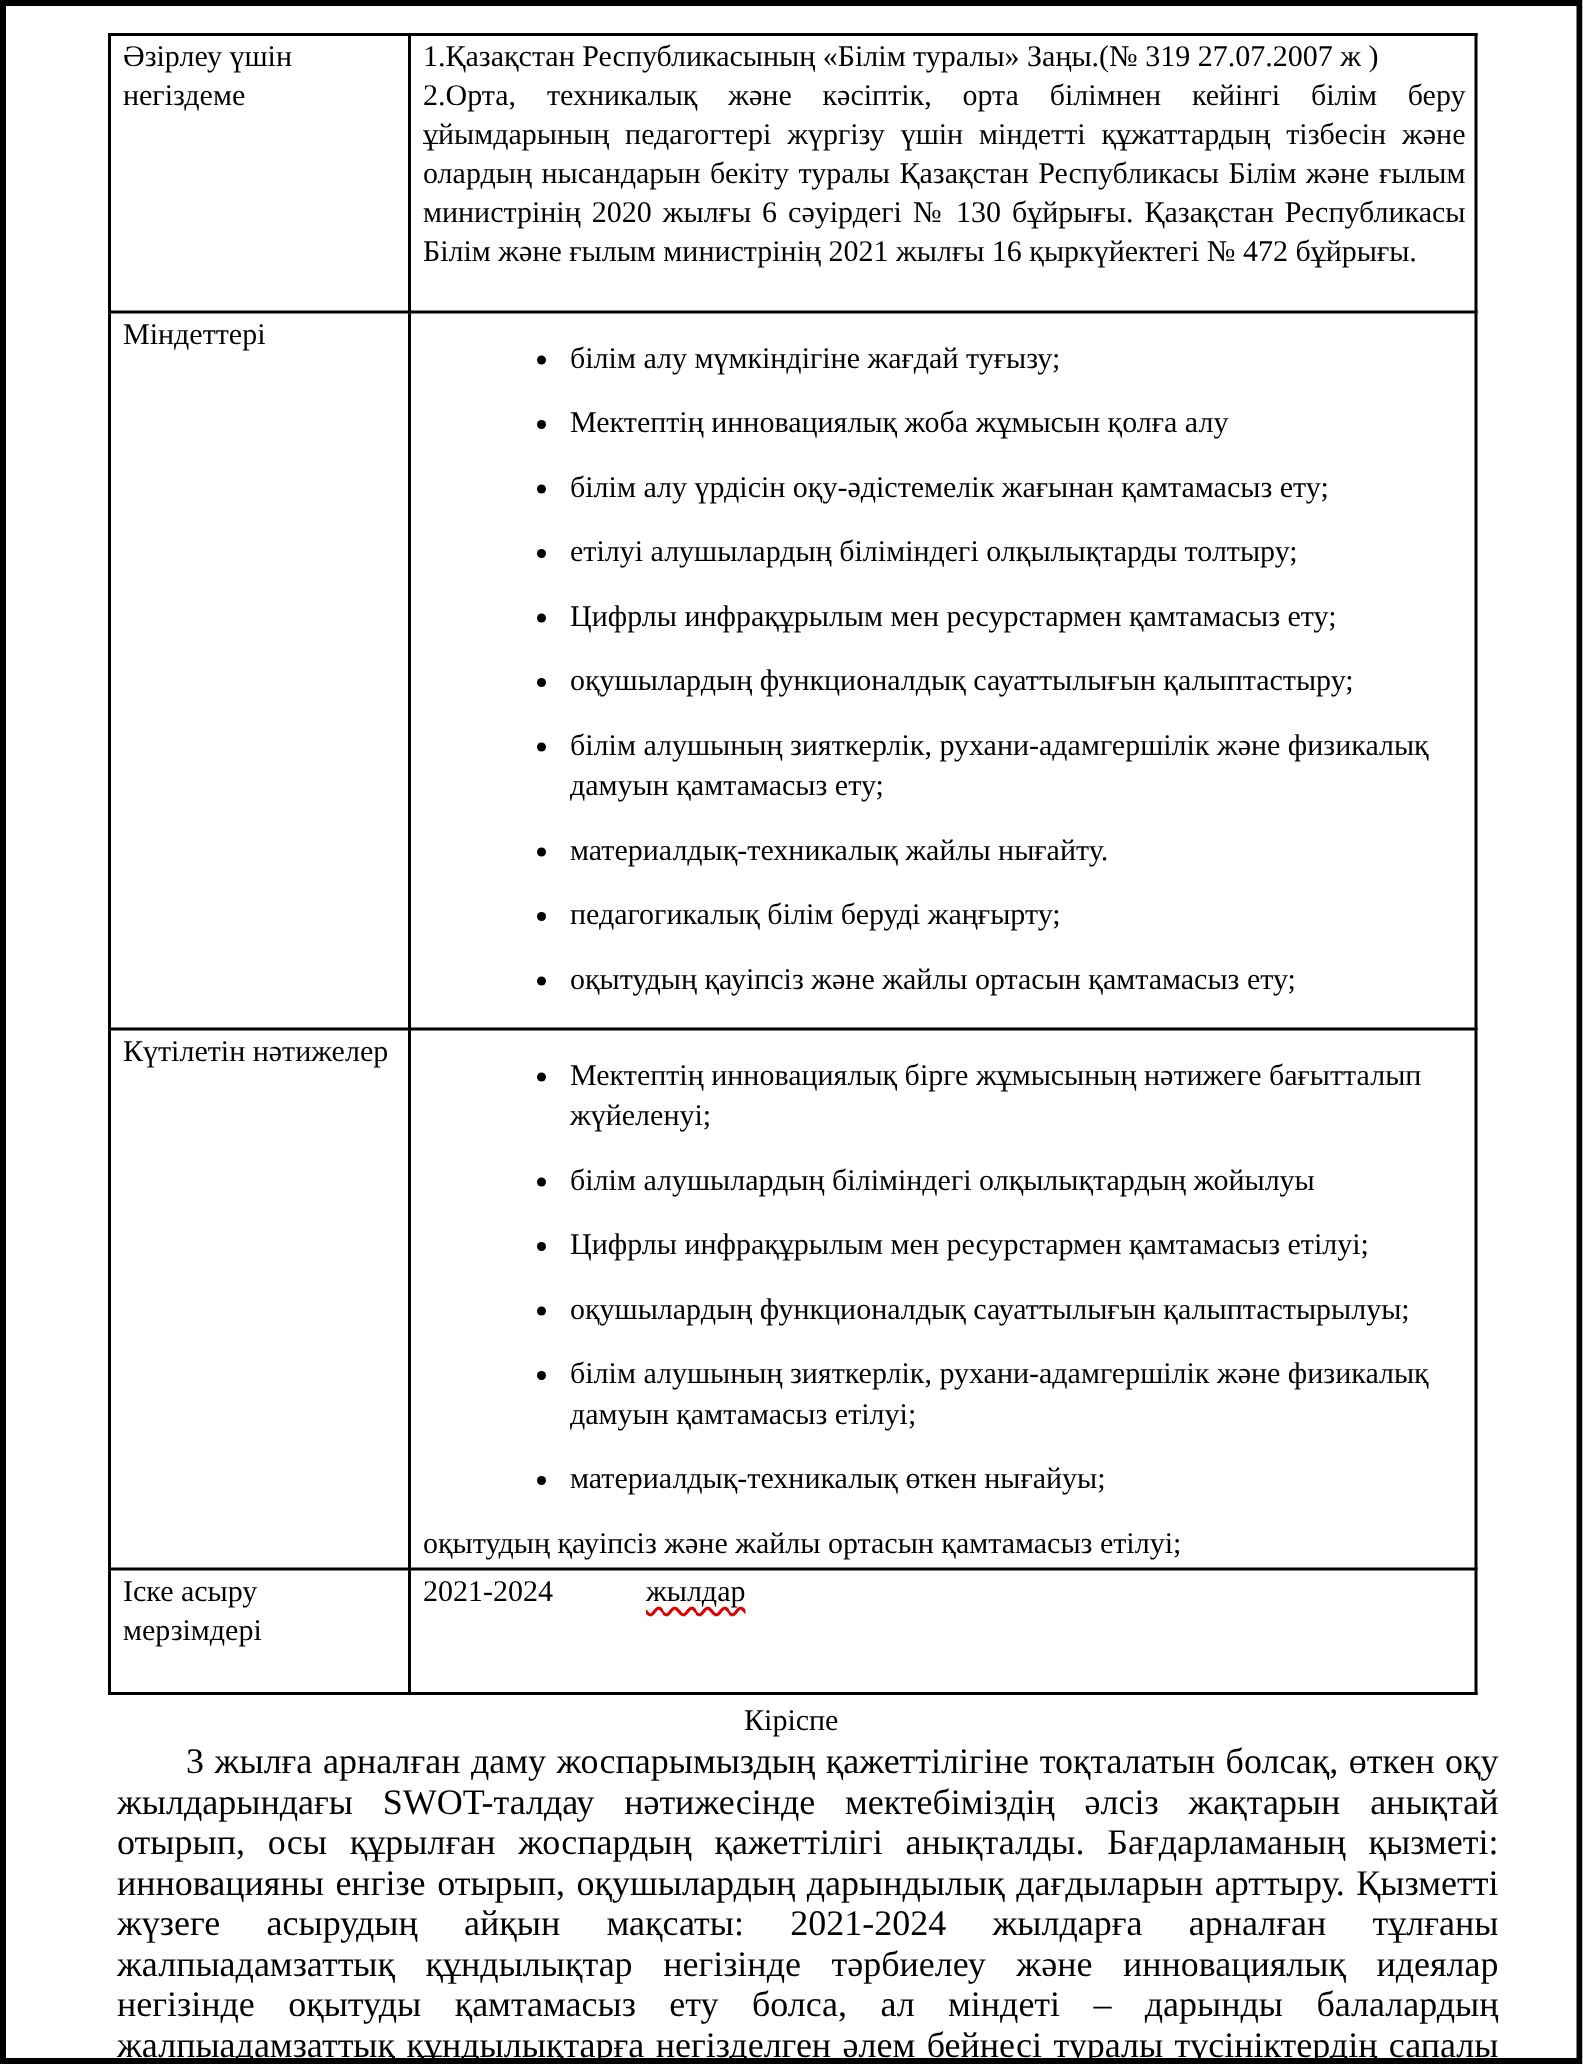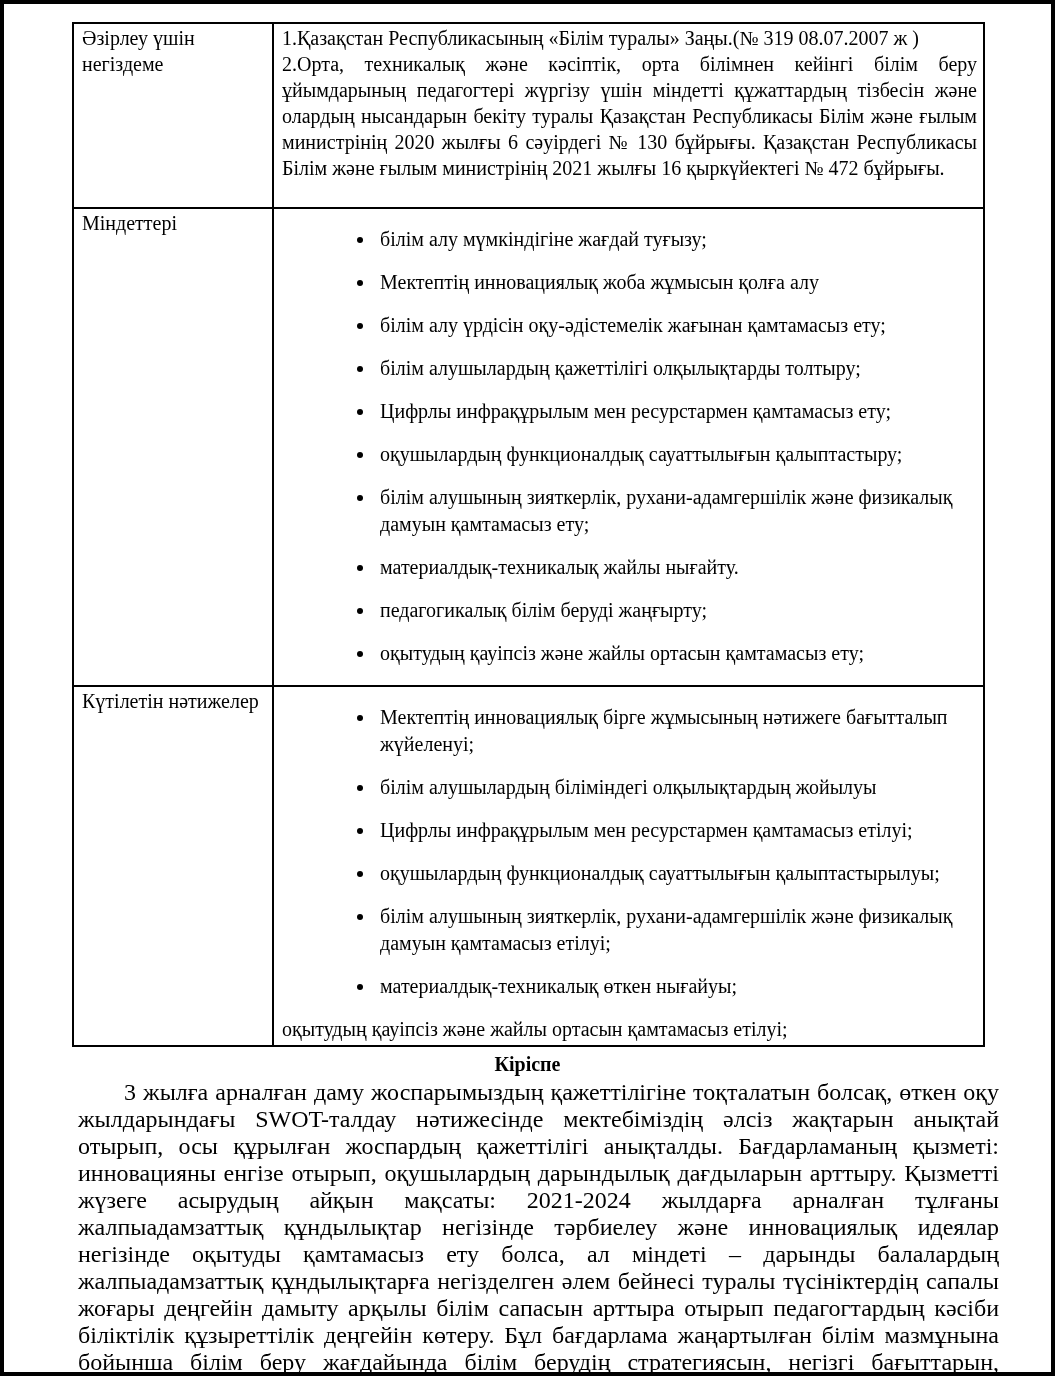--- a/index.html
+++ b/index.html
@@ -52,21 +52,21 @@
     text-decoration-line:underline;
     text-decoration-style:wavy;
     text-decoration-color:#e00000;
     text-decoration-thickness:2px;
     text-underline-offset:4px;
   }
   .intro-heading{
     margin:4px 0 0 0;
     text-align:center;
     font-size:20px;
-    font-weight:bold;
+    font-weight:normal;
     line-height:26px;
   }
   .intro-paragraph{
     margin:2px 52px 0 74px;
     font-size:24px;
     line-height:27px;
     text-align:justify;
     text-indent:46px;
   }
 </style>
@@ -75,36 +75,36 @@
 
 <div class="page">
 
   <table class="doc-table">
     <tbody>
       <tr class="row-basis">
         <td class="label-col">
           <p class="cell-par-left">Әзірлеу үшін негіздеме</p>
         </td>
         <td>
-          <p class="cell-par">1.Қазақстан Республикасының «Білім туралы» Заңы.(№ 319  08.07.2007 ж )</p>
+          <p class="cell-par">1.Қазақстан Республикасының «Білім туралы» Заңы.(№ 319  27.07.2007 ж )</p>
           <p class="cell-par">2.Орта, техникалық және кәсіптік, орта білімнен кейінгі білім беру ұйымдарының педагогтері жүргізу үшін міндетті құжаттардың тізбесін және олардың нысандарын бекіту туралы Қазақстан Республикасы Білім және ғылым министрінің 2020 жылғы 6 сәуірдегі № 130 бұйрығы. Қазақстан Республикасы Білім және ғылым министрінің 2021 жылғы 16 қыркүйектегі № 472 бұйрығы.</p>
         </td>
       </tr>
 
 
       <tr class="row-tasks">
         <td class="label-col">
           <p class="cell-par-left">Міндеттері</p>
         </td>
         <td>
           <ul class="bullet-list">
             <li>білім алу мүмкіндігіне жағдай туғызу;</li>
             <li>Мектептің инновациялық жоба жұмысын қолға алу</li>
             <li>білім алу үрдісін оқу-әдістемелік жағынан қамтамасыз ету;</li>
-            <li>білім алушылардың қажеттілігі олқылықтарды толтыру;</li>
+            <li>етілуі алушылардың біліміндегі олқылықтарды толтыру;</li>
             <li>Цифрлы инфрақұрылым мен ресурстармен қамтамасыз ету;</li>
             <li>оқушылардың функционалдық сауаттылығын қалыптастыру;</li>
             <li>білім алушының зияткерлік, рухани-адамгершілік және физикалық дамуын қамтамасыз ету;</li>
             <li>материалдық-техникалық жайлы нығайту.</li>
             <li>педагогикалық білім беруді жаңғырту;</li>
             <li>оқытудың қауіпсіз және жайлы ортасын қамтамасыз ету;</li>
           </ul>
         </td>
       </tr>
 
@@ -118,20 +118,28 @@
             <li>білім алушылардың біліміндегі олқылықтардың жойылуы</li>
             <li>Цифрлы инфрақұрылым мен ресурстармен қамтамасыз етілуі;</li>
             <li>оқушылардың функционалдық сауаттылығын қалыптастырылуы;</li>
             <li>білім алушының зияткерлік, рухани-адамгершілік және физикалық дамуын қамтамасыз етілуі;</li>
             <li>материалдық-техникалық өткен нығайуы;</li>
           </ul>
           <p class="trailing-line">оқытудың қауіпсіз және жайлы ортасын қамтамасыз етілуі;</p>
         </td>
       </tr>
 
+      <tr class="row-dates">
+        <td class="label-col">
+          <p class="cell-par-left">Іске асыру мерзімдері</p>
+        </td>
+        <td class="dates-cell">
+          <span class="period">2021-2024</span><span class="misspelled">жылдар</span>
+        </td>
+      </tr>
     </tbody>
   </table>
 
   <h2 class="intro-heading">Кіріспе</h2>
 
   <p class="intro-paragraph">3 жылға арналған даму жоспарымыздың қажеттілігіне тоқталатын болсақ, өткен оқу жылдарындағы SWOT-талдау нәтижесінде мектебіміздің әлсіз жақтарын анықтай отырып, осы құрылған жоспардың қажеттілігі анықталды. Бағдарламаның қызметі: инновацияны енгізе отырып, оқушылардың дарындылық дағдыларын арттыру. Қызметті жүзеге асырудың айқын мақсаты: 2021-2024 жылдарға арналған тұлғаны жалпыадамзаттық құндылықтар негізінде тәрбиелеу және инновациялық идеялар негізінде оқытуды қамтамасыз ету болса, ал міндеті – дарынды балалардың жалпыадамзаттық құндылықтарға негізделген әлем бейнесі туралы түсініктердің сапалы жоғары деңгейін дамыту арқылы білім сапасын арттыра отырып  педагогтардың кәсіби біліктілік құзыреттілік деңгейін көтеру. Бұл бағдарлама жаңартылған білім мазмұнына бойынша білім беру жағдайында білім берудің стратегиясын, негізгі бағыттарын, мақсаты мен міндеттерін және оларды жүзеге асырудың қызметін анықтайды. Сонымен бірге, бұл есеп білім беру үдерісіне өзгерістер мен толықтырулар енгізу үшін негіз болып табылады.</p>
 
 </div>
 
 </body></html>

